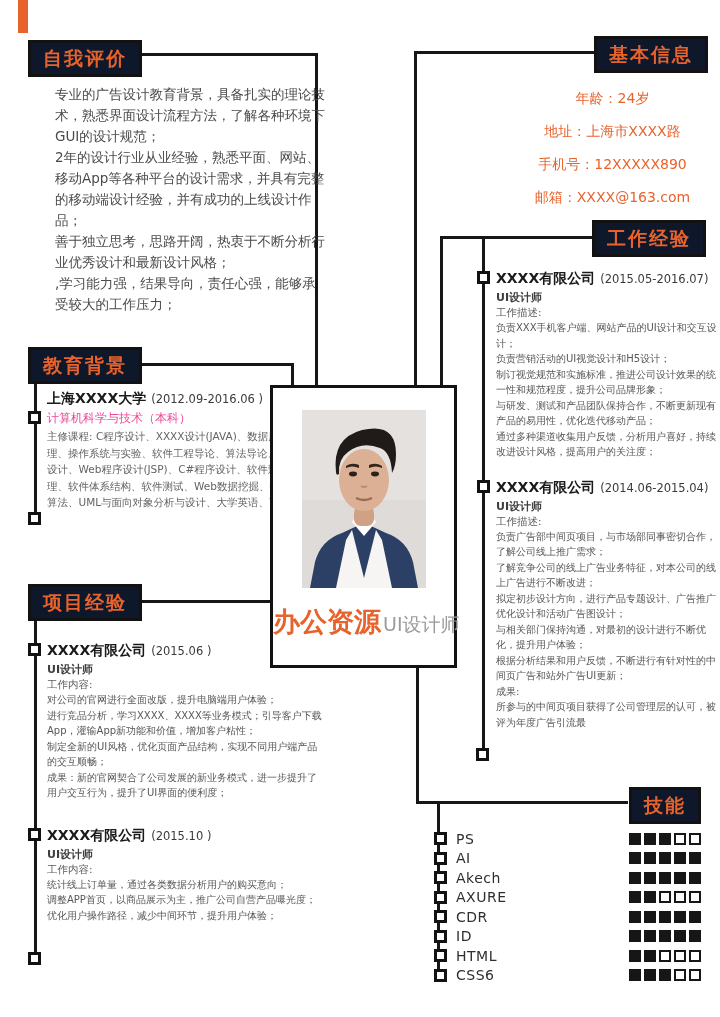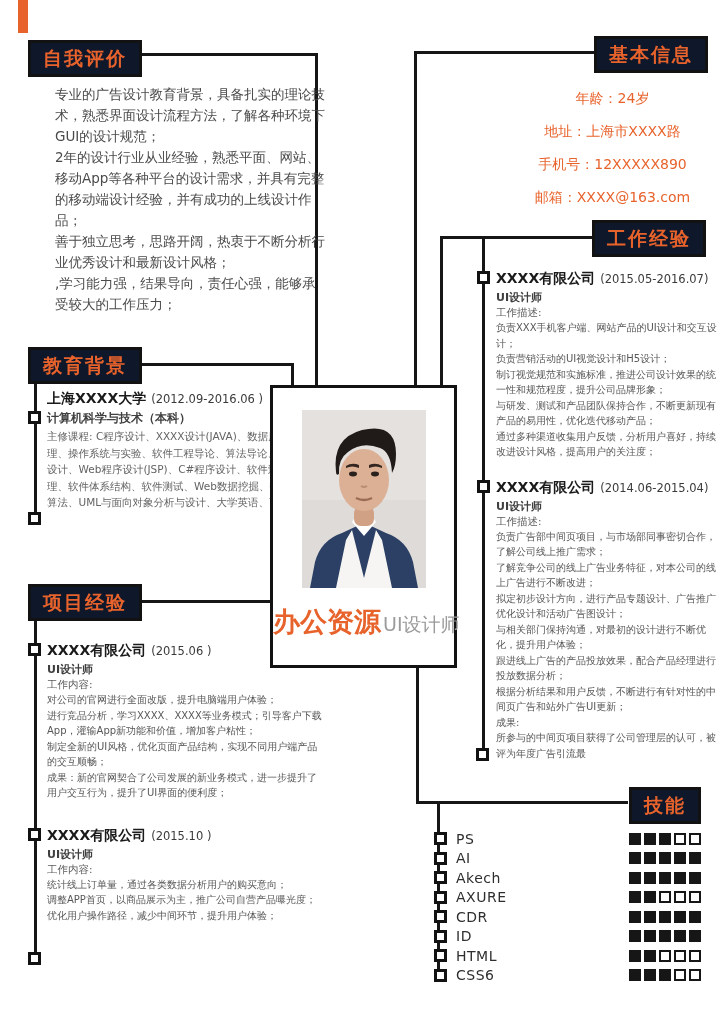--- a/index.html
+++ b/index.html
@@ -18,21 +18,21 @@
   .work-col{left:496px;top:268px;width:223px;}
   .proj-col{left:47px;top:640px;width:279px;}
   .job{position:relative;margin-bottom:17px;}
   .job .bullet-abs{position:absolute;left:-19px;top:3px;}
   .jobtitle{font-size:14px;font-weight:bold;color:#1a1a1a;line-height:20px;margin-bottom:1px;}
   .jobtitle .period{font-weight:normal;font-size:11.5px;color:#3a3a3a;margin-left:5px;}
   .role{font-size:11px;font-weight:bold;color:#3f3f3f;line-height:15px;}
   .desclabel{font-size:10.5px;color:#5a5a5a;line-height:15px;}
   .duty{font-size:10px;color:#575757;line-height:15.5px;}
   .edu{left:47px;top:388px;width:279px;}
-  .edu .degree{position:relative;font-size:12px;font-weight:bold;color:#404040;line-height:17px;}
+  .edu .degree{position:relative;font-size:12px;font-weight:normal;color:#ec4899;line-height:17px;}
   .edu .degree .bullet-abs{position:absolute;left:-19px;top:1px;}
   .edu .courses{font-size:10.5px;color:#636363;line-height:16.5px;margin-top:1px;}
   .bullet{display:block;width:13px;height:13px;background:#fff;border:3px solid #121212;box-sizing:border-box;}
   .bullet-end{position:absolute;z-index:2;}
   .center-box{position:absolute;left:270px;top:385px;width:181px;height:277px;border:3px solid #121212;
               background:#fff;z-index:3;text-align:center;}
   .photo{width:124px;height:178px;margin:22px auto 0 auto;display:block;background:#dedbd9;}
   .nameline{margin-top:16px;white-space:nowrap;}
   .nameline .main{font-size:27px;font-weight:bold;color:#E8632C;}
   .nameline .sub{font-size:19px;color:#9b9b9b;margin-left:2px;}
@@ -114,21 +114,20 @@
         <span class="bullet bullet-abs"></span>
         <div class="jobtitle"><span>XXXX有限公司</span><span class="period">(2014.06-2015.04)</span></div>
         <div class="role">UI设计师</div>
         <div class="desclabel">工作描述:</div>
         <div>
 
         <div class="duty">负责广告部中间页项目，与市场部同事密切合作，了解公司线上推广需求；</div>
           <div class="duty">了解竞争公司的线上广告业务特征，对本公司的线上广告进行不断改进；</div>
           <div class="duty">拟定初步设计方向，进行产品专题设计、广告推广优化设计和活动广告图设计；</div>
           <div class="duty">与相关部门保持沟通，对最初的设计进行不断优化，提升用户体验；</div>
-          <div class="duty">跟进线上广告的产品投放效果，配合产品经理进行投放数据分析；</div>
           <div class="duty">根据分析结果和用户反馈，不断进行有针对性的中间页广告和站外广告UI更新；</div>
           <div class="duty">成果:</div>
           <div class="duty">所参与的中间页项目获得了公司管理层的认可，被评为年度广告引流最</div>
         </div>
       </div>
     </div>
   <span class="bullet bullet-end" style="left:476px;top:748px;"></span>
 
   <div class="col edu">
     <div class="jobtitle"><span>上海XXXX大学</span><span class="period">(2012.09-2016.06 )</span></div>

